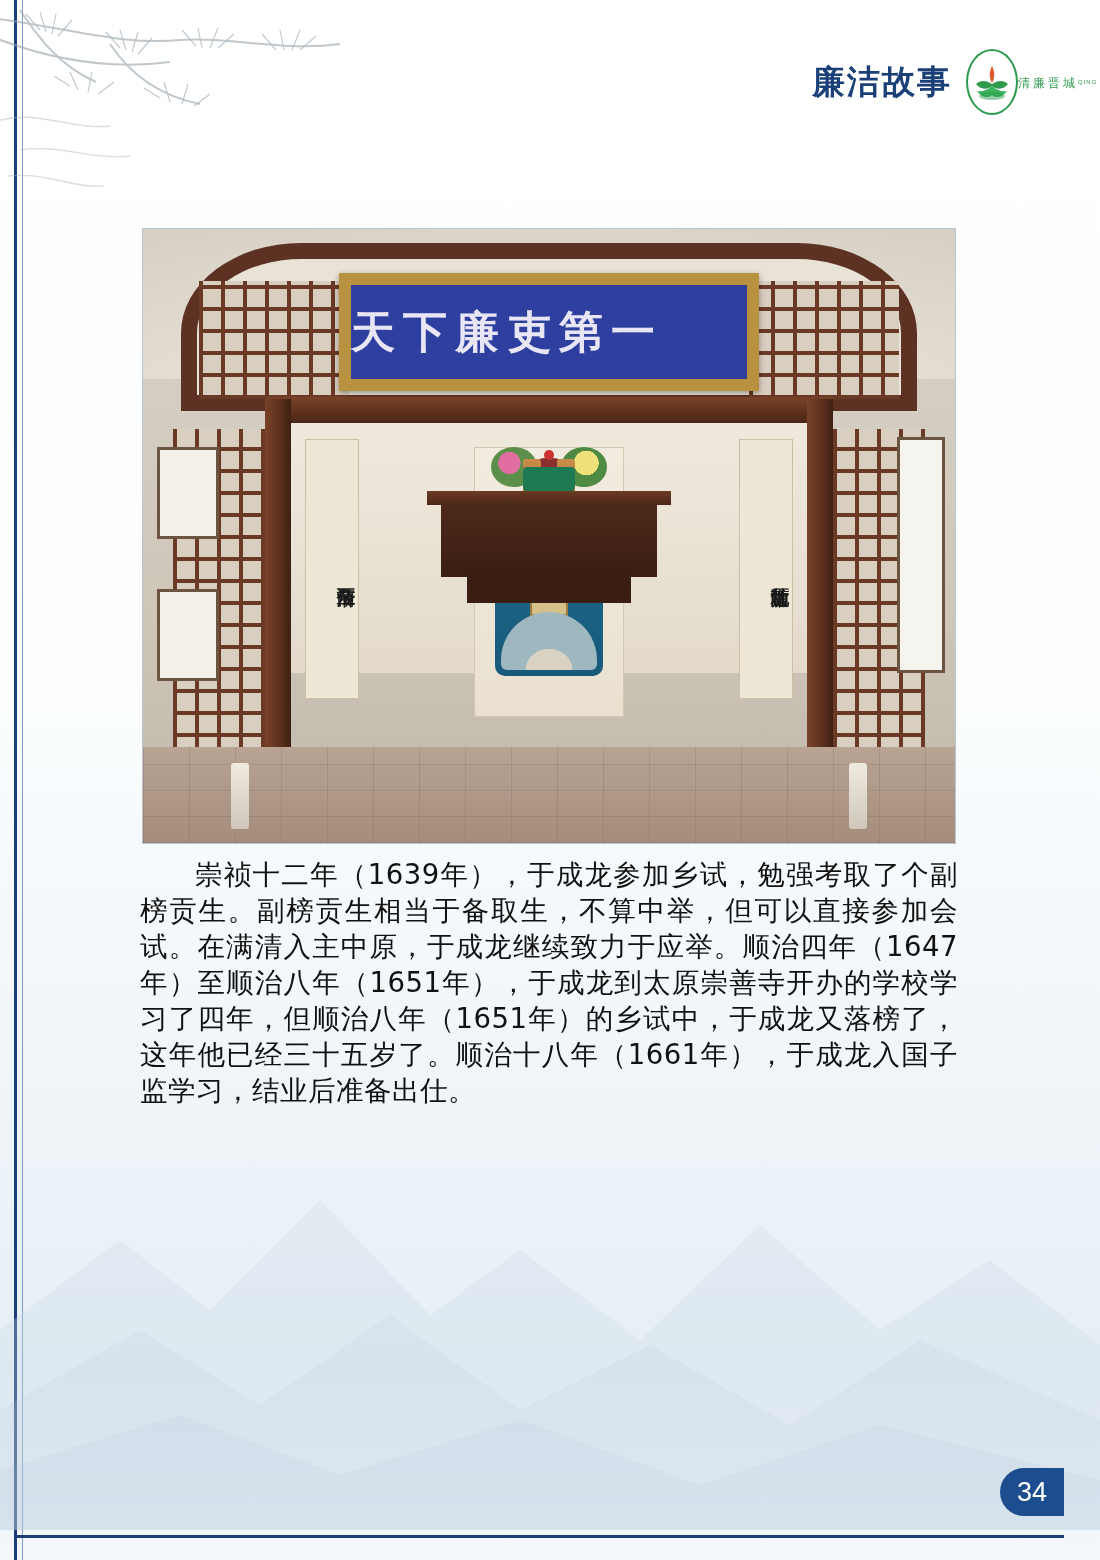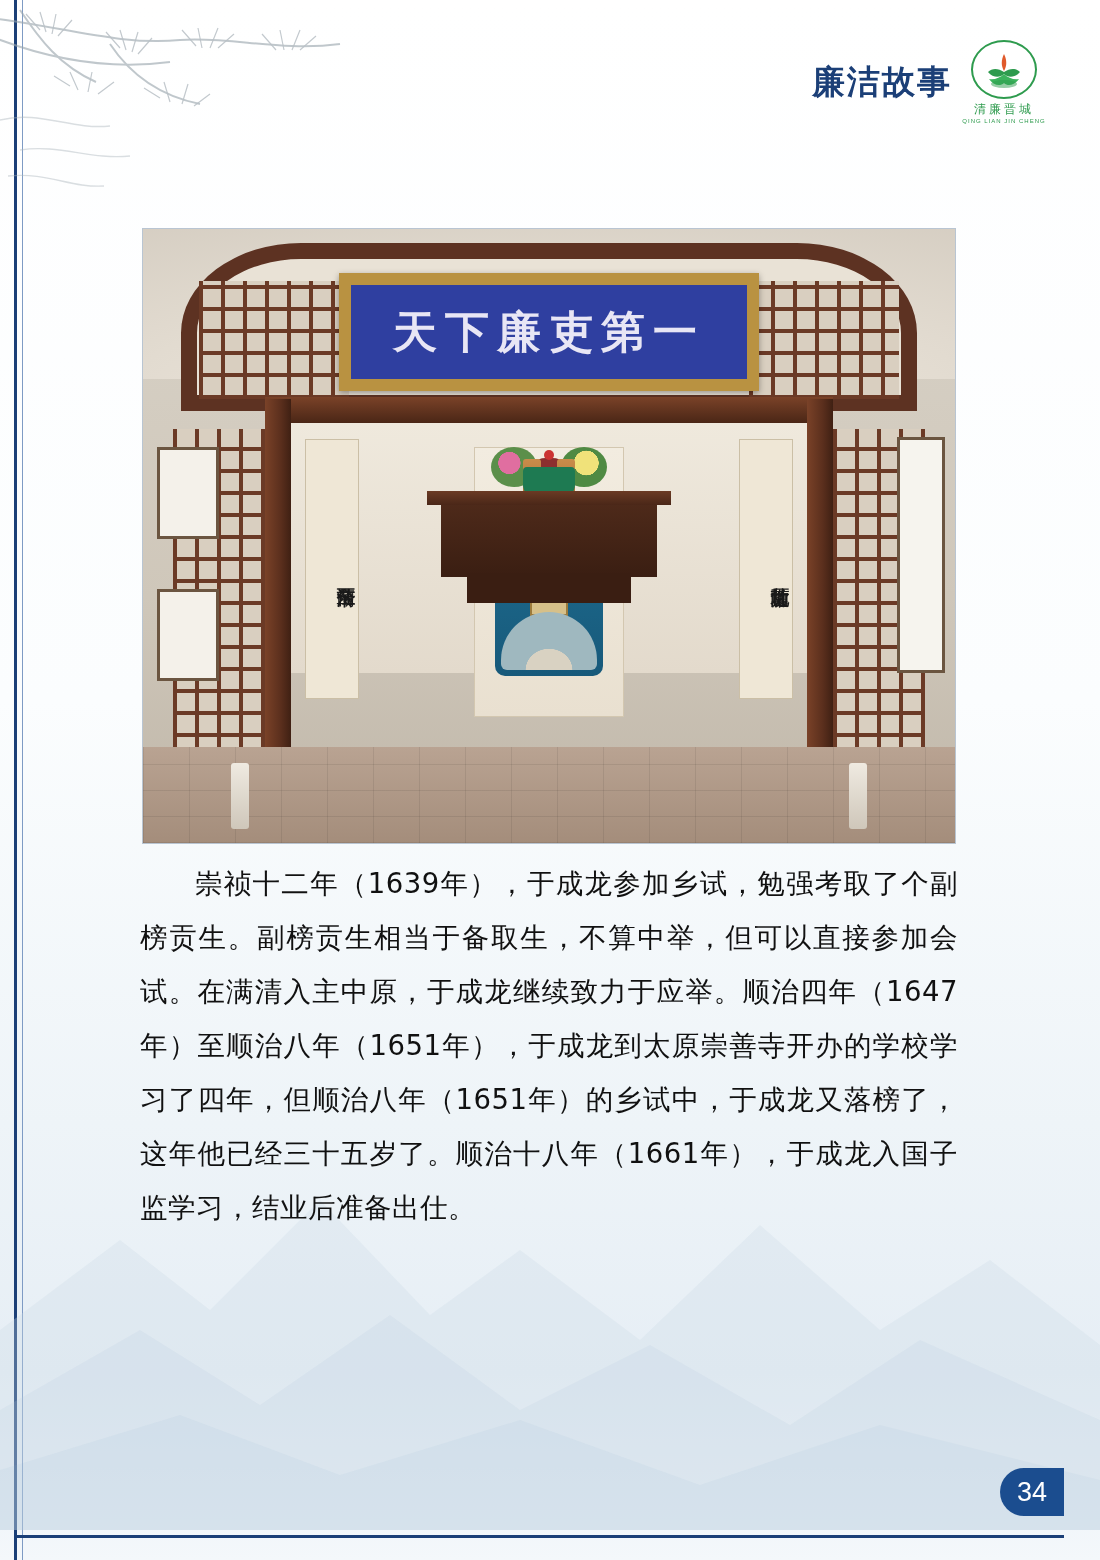--- a/index.html
+++ b/index.html
@@ -81,21 +81,20 @@
     font-weight: bold;
     color: #1b3f77;
     letter-spacing: 2px;
     font-family: "DejaVu Sans", sans-serif;
   }
   .logo {
     width: 76px;
     height: 84px;
     position: relative;
     display: flex;
-    flex-direction: column;
     align-items: center;
     justify-content: flex-start;
   }
   .logo-mark {
     width: 62px;
     height: 62px;
     border-radius: 50%;
     border: 2px solid #2e9b4e;
     position: relative;
     background: #ffffff;
@@ -181,21 +180,20 @@
     position: absolute;
     left: 196px;
     top: 44px;
     width: 420px;
     height: 118px;
     background: #2f3fa0;
     border: 12px solid #b99241;
     box-sizing: border-box;
     display: flex;
     align-items: center;
-    justify-content: center;
     box-shadow: 0 2px 6px rgba(0,0,0,.35);
   }
   .plaque-text {
     color: #e8e6f5;
     font-size: 44px;
     letter-spacing: 8px;
     font-family: "DejaVu Serif", serif;
     font-weight: bold;
     direction: rtl;
     white-space: nowrap;
@@ -348,21 +346,21 @@
   .sf3 { right: 10px; top: 208px; height: 230px; width: 42px; background: #f6f4ee; }
 
   
   .body-text {
     position: absolute;
     left: 140px;
     top: 856px;
     width: 818px;
     font-family: "DejaVu Sans", sans-serif;
     font-size: 27.5px;
-    line-height: 54px;
+    line-height: 36px;
     color: #111111;
     text-align: justify;
     letter-spacing: 0.5px;
   }
   .body-text p {
     margin: 0 0 2px 0;
     text-indent: 2em;
   }
 
   

